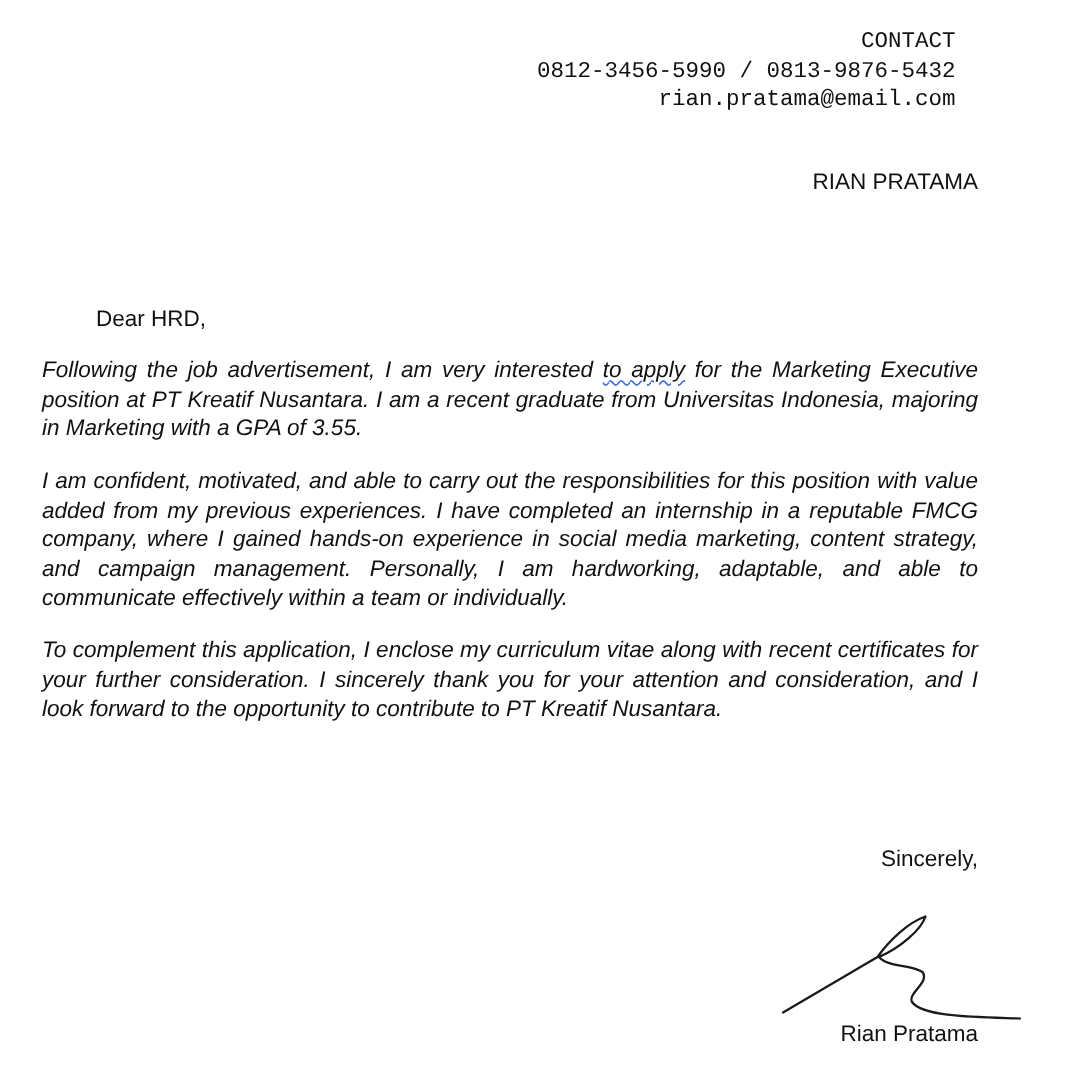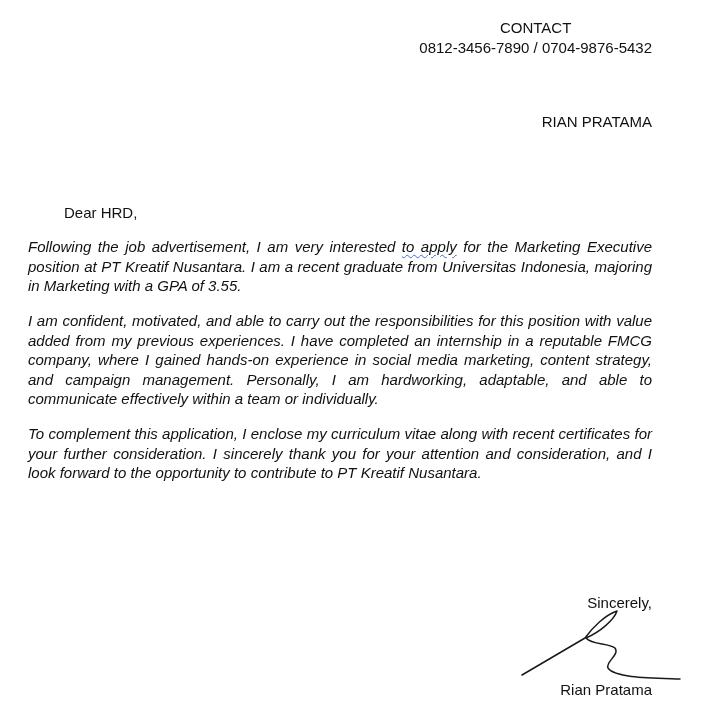--- a/index.html
+++ b/index.html
@@ -2,42 +2,43 @@
 <html><head>
   <meta charset="utf-8">
   <style>
     html, body { margin: 0; padding: 0; background: #ffffff; }
     body {
       width: 717px; height: 720px; position: relative; overflow: hidden;
       font-family: "Liberation Sans", sans-serif;
       font-size: 15px; color: #111111;
     }
     .page { position: absolute; left: 28px; top: 0; width: 624px; }
-    .contact { position: absolute; top: 18px; right: 0; text-align: center; line-height: 19.5px; }
+    .contact { position: absolute; top: 18px; right: 15px; text-align: right; line-height: 19.5px; font-family: Liberation Mono, monospace; }
     .contact div { white-space: nowrap; }
     .name-top { position: absolute; top: 112px; right: 0; text-align: right; line-height: 19.5px; }
     .salutation { position: absolute; top: 203px; left: 0; line-height: 19.5px; margin-left: 36px; }
     .body-paras { position: absolute; top: 237px; left: 0; width: 624px; }
     .para { margin: 0 0 15.5px 0; line-height: 19.5px; text-align: justify; font-style: italic; }
     .grammar {
       text-decoration: underline wavy #3b6fd6;
       text-decoration-thickness: 1px;
       text-underline-offset: 2px;
     }
-    .closing { position: absolute; top: 593px; right: 0; text-align: left; line-height: 19.5px; }
+    .closing { position: absolute; top: 563px; right: 0; text-align: left; line-height: 19.5px; }
     .signature { position: absolute; left: 0; top: 0; width: 717px; height: 720px; pointer-events: none; }
     .signer { position: absolute; top: 680px; right: 0; text-align: right; line-height: 19.5px; }
   </style>
 </head>
 <body>
 
 <div class="page">
   <div class="contact">
     <div>CONTACT</div>
-    <div>0812-3456-7890 / 0704-9876-5432</div>
+    <div>0812-3456-5990 / 0813-9876-5432</div>
+    <div>rian.pratama@email.com</div>
   </div>
   <div class="name-top">RIAN PRATAMA</div>
 
   <div class="salutation">Dear HRD,</div>
 
   <div class="body-paras">
     <p class="para"><span>Following the job advertisement, I am very interested </span><span class="grammar">to apply</span><span> for the Marketing Executive position at PT Kreatif Nusantara. I am a recent graduate from Universitas Indonesia, majoring in Marketing with a GPA of 3.55.</span></p>
     <p class="para">I am confident, motivated, and able to carry out the responsibilities for this position with value added from my previous experiences. I have completed an internship in a reputable FMCG company, where I gained hands-on experience in social media marketing, content strategy, and campaign management. Personally, I am hardworking, adaptable, and able to communicate effectively within a team or individually.</p>
     <p class="para">To complement this application, I enclose my curriculum vitae along with recent certificates for your further consideration. I sincerely thank you for your attention and consideration, and I look forward to the opportunity to contribute to PT Kreatif Nusantara.</p>
   </div>

